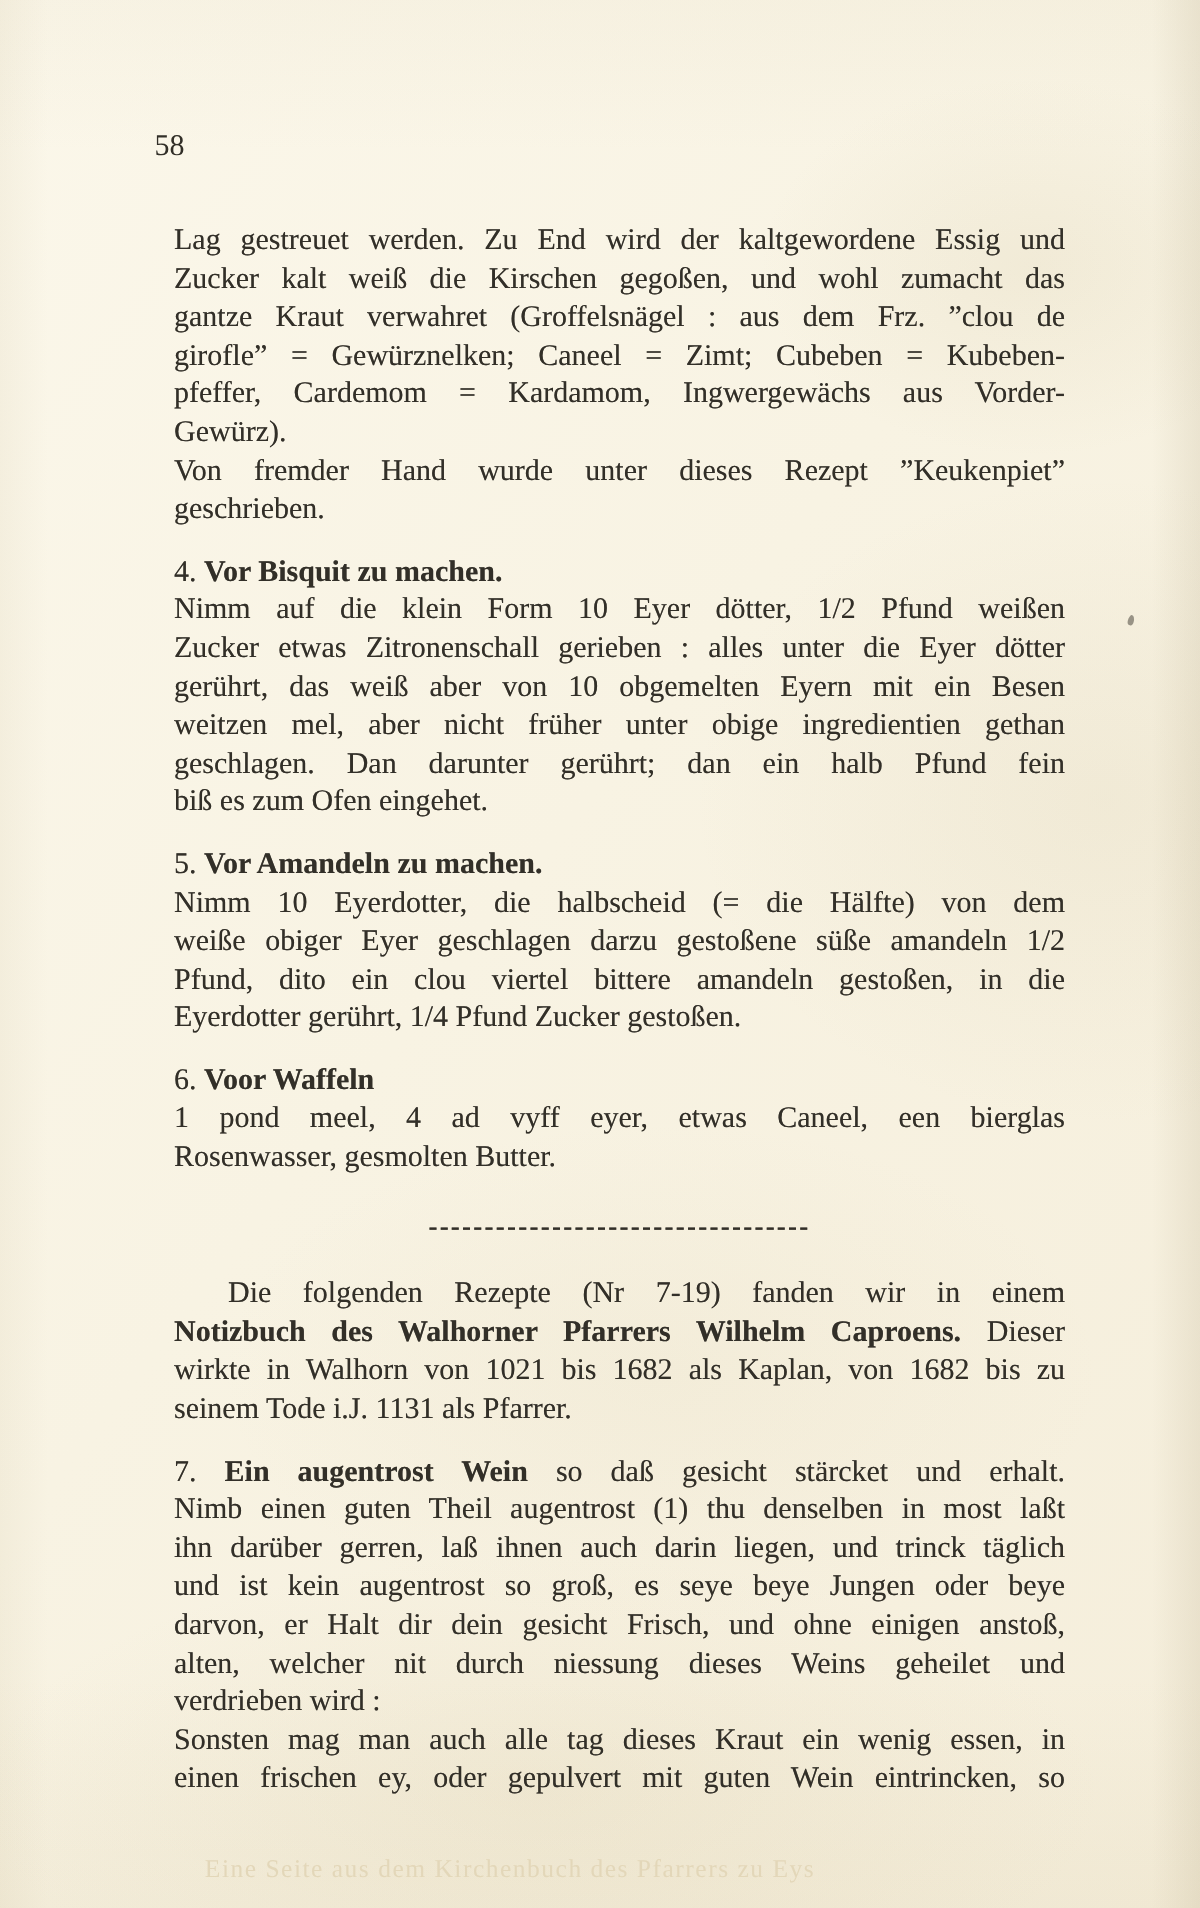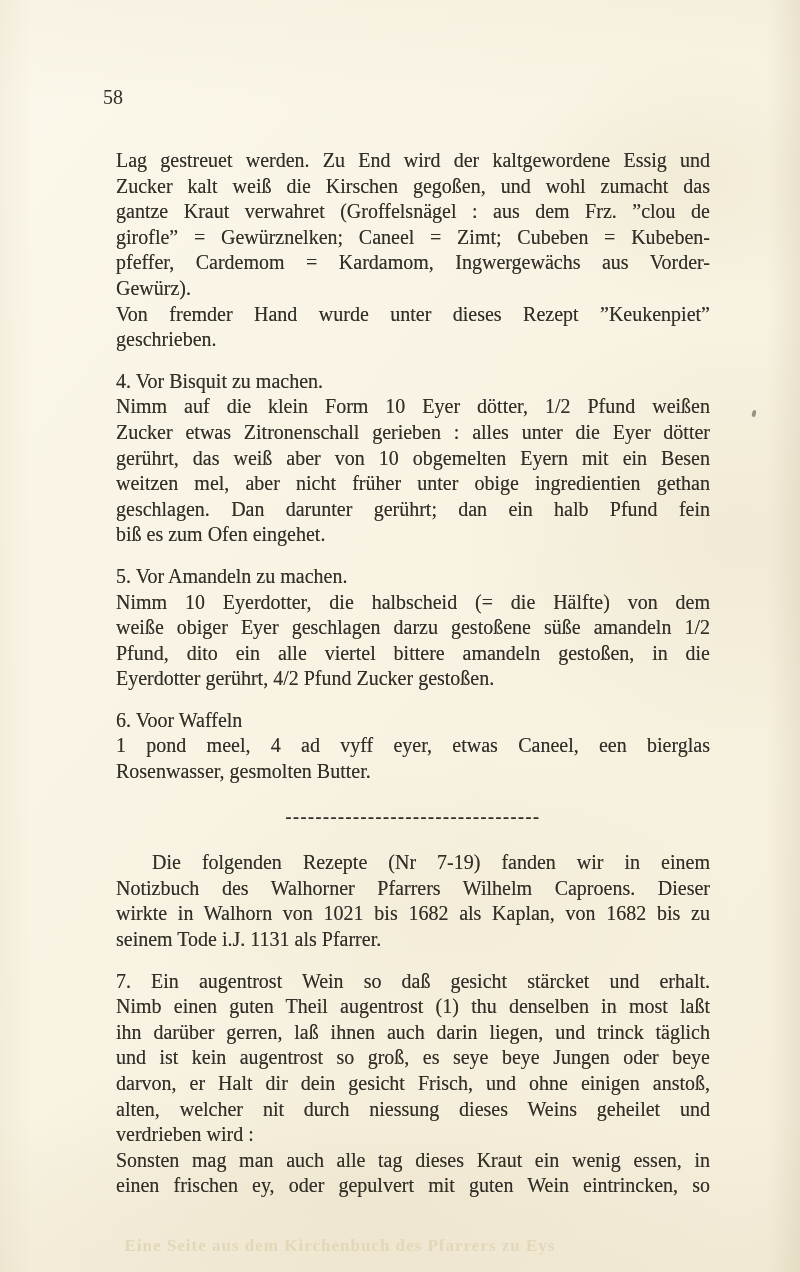--- a/index.html
+++ b/index.html
@@ -34,30 +34,30 @@
     position:absolute;left:116px;top:117px;width:594px;
     font-size:20px;line-height:25.6px;
     text-shadow:0 0 0.4px rgba(50,46,40,0.55);
     margin-top:31px;
   }
   .para{margin:0;}
   .para.mt{margin-top:16px;}
   .line{text-align:justify;text-align-last:justify;}
   .line.last{text-align-last:left;}
   .line.ind{text-indent:36px;}
-  .b{font-weight:normal;}
+  .b{font-weight:bold;}
   .divider{
     margin:20px 0;
     text-align:center;text-align-last:center;
     font-weight:bold;letter-spacing:1.5px;font-size:18px;
   }
   .ghost-caption{
     position:absolute;left:80px;top:1236px;width:520px;
     text-align:center;
-    color:#e3d7b9;font-weight:bold;font-size:17px;letter-spacing:1px;
+    color:#e3d7b9;font-weight:normal;font-size:17px;letter-spacing:1px;
     filter:blur(0.4px);
   }
   .speck{
     position:absolute;left:752px;top:410px;width:4px;height:7px;
     background:#7a7468;border-radius:50% 50% 50% 50%/60% 60% 40% 40%;
     transform:rotate(14deg);opacity:0.75;
   }
 </style>
 </head>
 <body>
@@ -88,22 +88,22 @@
         <div class="line"><span>weitzen mel, aber nicht früher unter obige ingredientien gethan</span></div>
         <div class="line"><span>geschlagen. Dan darunter gerührt; dan ein halb Pfund fein</span></div>
         <div class="line last"><span>biß es zum Ofen eingehet.</span></div>
       </div>
       <div class="para mt">
         <div class="line last"><span>5. </span><span class="b">Vor Amandeln zu machen.</span></div>
       </div>
       <div class="para">
         <div class="line"><span>Nimm 10 Eyerdotter, die halbscheid (= die Hälfte) von dem</span></div>
         <div class="line"><span>weiße obiger Eyer geschlagen darzu gestoßene süße amandeln 1/2</span></div>
-        <div class="line"><span>Pfund, dito ein alle viertel bittere amandeln gestoßen, in die</span></div>
-        <div class="line last"><span>Eyerdotter gerührt, 4/2 Pfund Zucker gestoßen.</span></div>
+        <div class="line"><span>Pfund, dito ein clou viertel bittere amandeln gestoßen, in die</span></div>
+        <div class="line last"><span>Eyerdotter gerührt, 1/4 Pfund Zucker gestoßen.</span></div>
       </div>
       <div class="para mt">
         <div class="line last"><span>6. </span><span class="b">Voor Waffeln</span></div>
       </div>
       <div class="para">
         <div class="line"><span>1 pond meel, 4 ad vyff eyer, etwas Caneel, een bierglas</span></div>
         <div class="line last"><span>Rosenwasser, gesmolten Butter.</span></div>
       </div>
       <div class="divider">----------------------------------</div>
       <div class="para">

